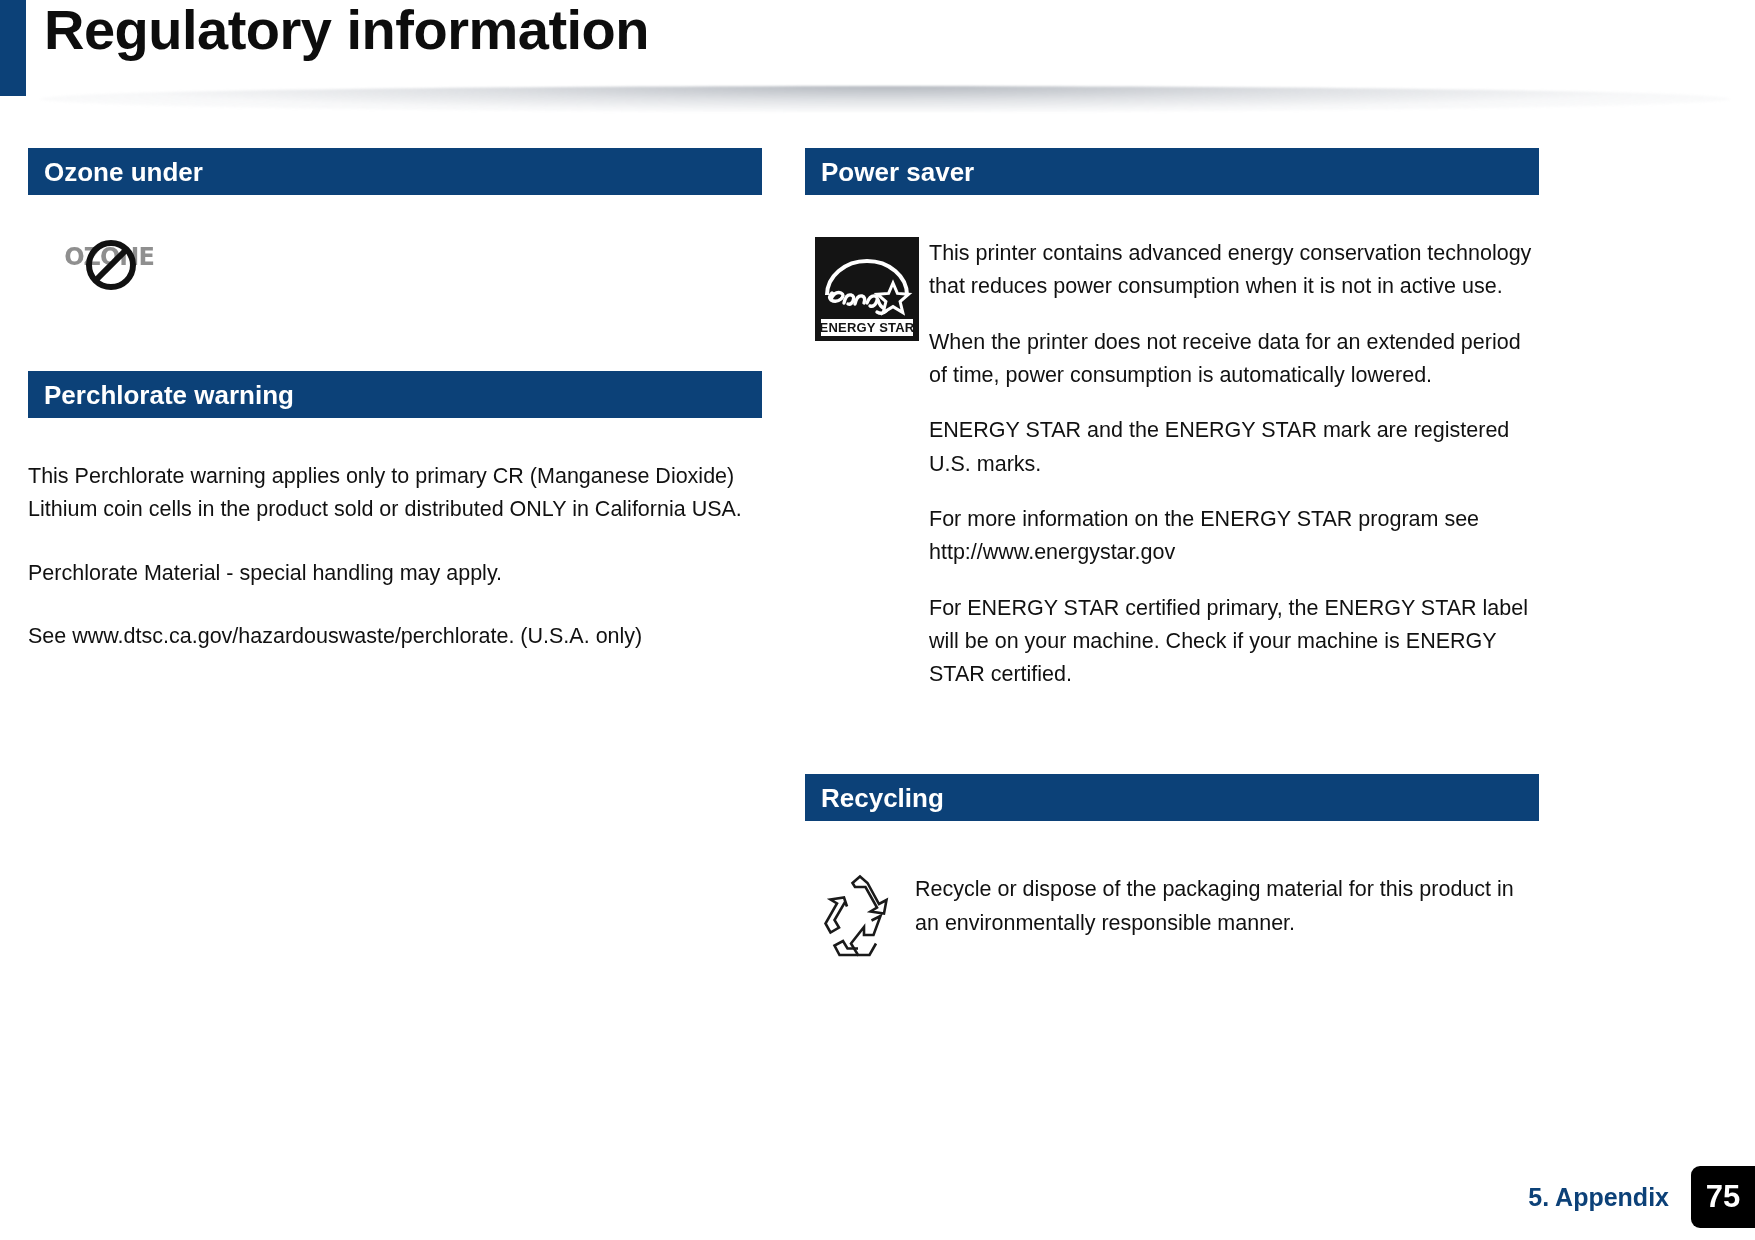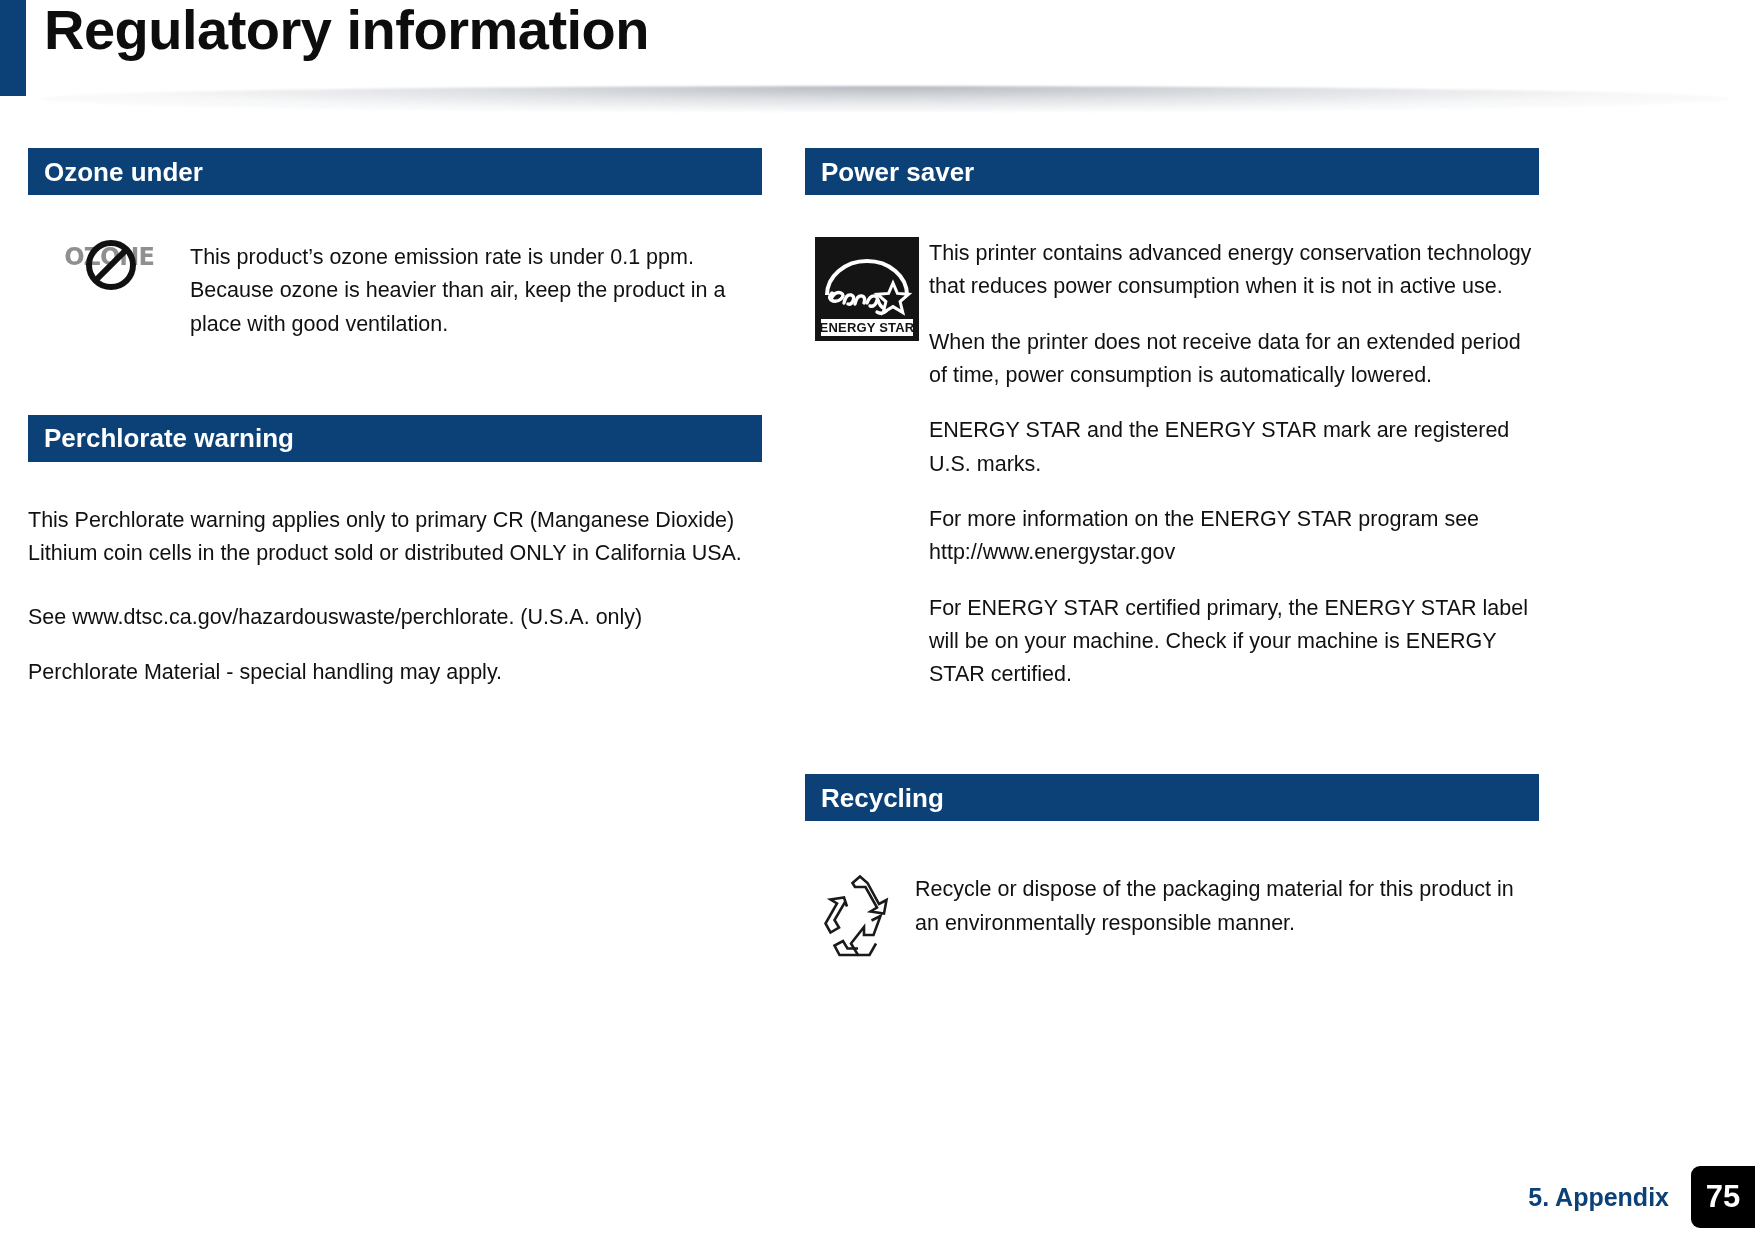--- a/index.html
+++ b/index.html
@@ -201,33 +201,30 @@
   <div class="block" style="margin-top:46px;">
     <div class="icon-cell" style="flex-basis:162px;">
       <div class="ozone-wrap">
         <div class="ozone-word">OZONE</div>
         <svg class="ozone-ban" viewBox="0 0 52 52">
           <circle cx="26" cy="26" r="22" fill="none" stroke="#111111" stroke-width="6"></circle>
           <line x1="11" y1="41" x2="41" y2="11" stroke="#111111" stroke-width="6"></line>
         </svg>
       </div>
     </div>
-    <div class="text-cell">
-      <p class="body">This product’s ozone emission rate is under 0.1 ppm. Because ozone is heavier than air, keep the product in a place with good ventilation.</p>
-    </div>
   </div>
 
   <div class="section-bar" style="margin-top:74px;">
     <div class="section-bar-title">Perchlorate warning</div>
   </div>
 
   <div style="margin-top:42px;">
     <p class="body" style="margin-bottom:30px;">This Perchlorate warning applies only to primary CR (Manganese Dioxide) Lithium coin cells in the product sold or distributed ONLY in California USA.</p>
+    <p class="body" style="margin-bottom:30px;">Perchlorate Material - special handling may apply.</p>
     <p class="body">See www.dtsc.ca.gov/hazardouswaste/perchlorate. (U.S.A. only)</p>
-    <p class="body" style="margin-bottom:30px;">Perchlorate Material - special handling may apply.</p>
   </div>
 
 </div>
 
 <div class="col col-right">
 
   <div class="section-bar">
     <div class="section-bar-title">Power saver</div>
   </div>
 

